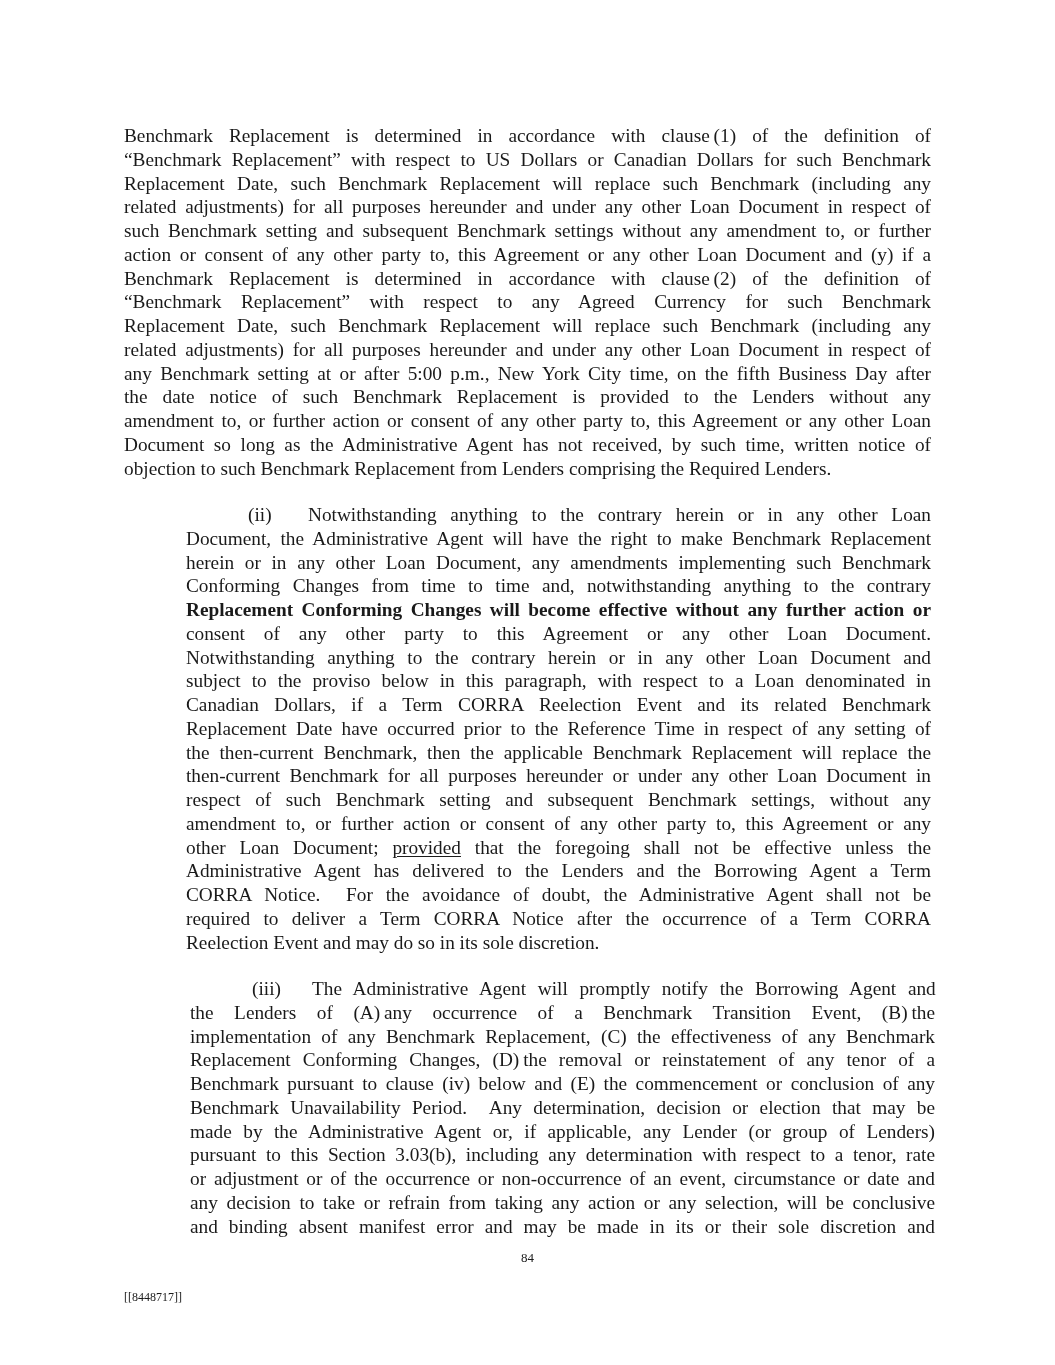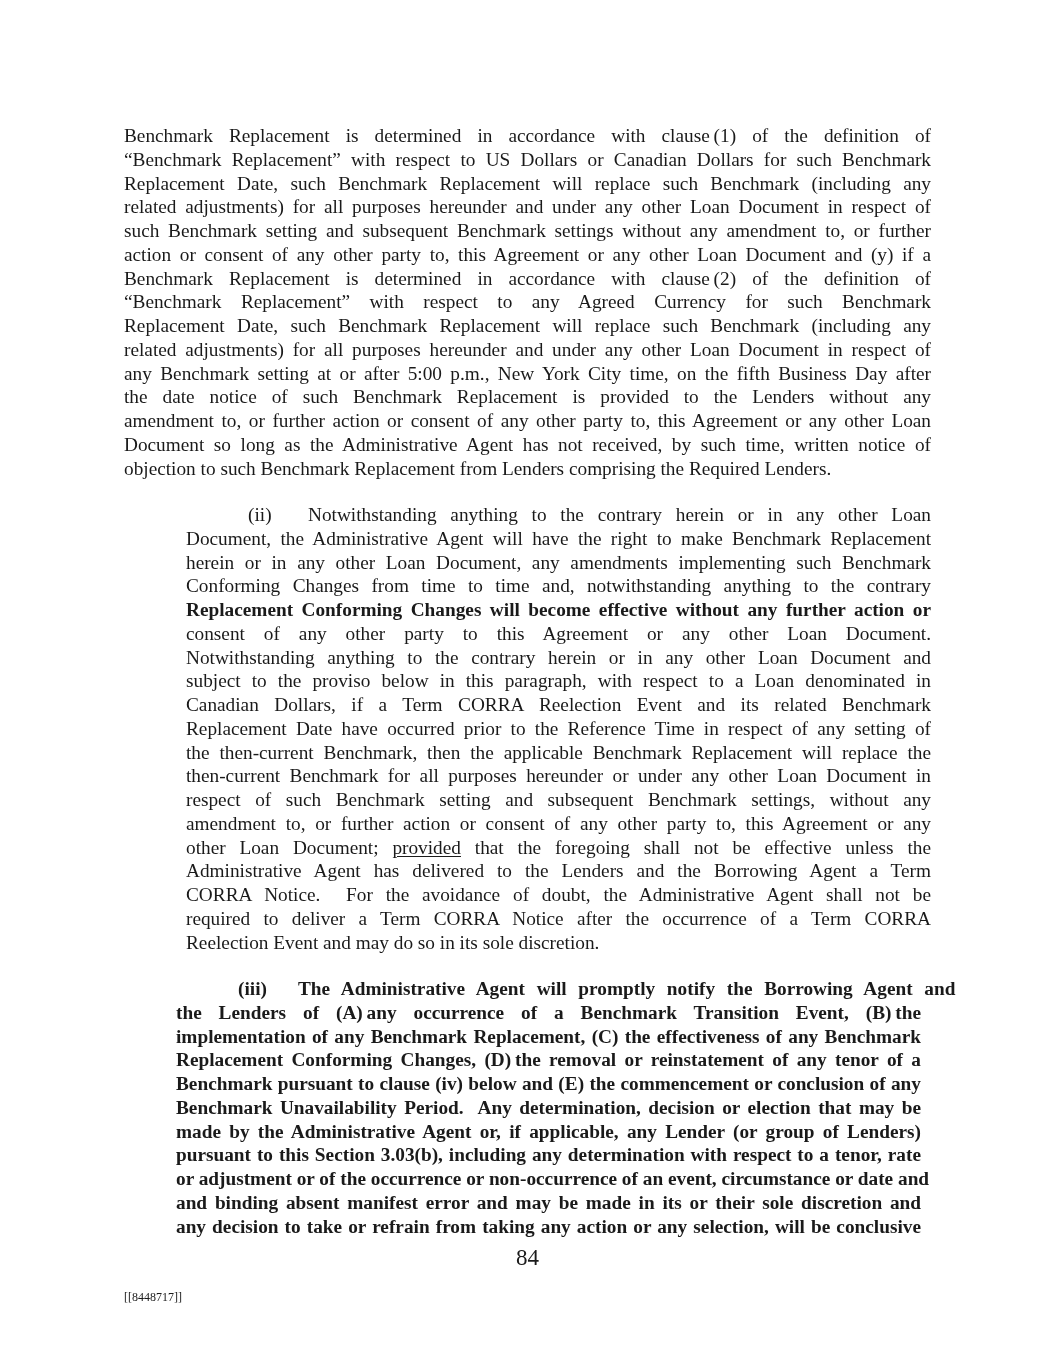--- a/index.html
+++ b/index.html
@@ -11,27 +11,27 @@
       font-size: 19.3px;
     }
     .block { position: absolute; }
     .line {
       height: 23.75px; line-height: 23.75px;
       white-space: nowrap; text-align: justify; text-align-last: justify;
     }
     .line.last { text-align-last: left; }
     .p1 { left: 124px; top: 124px; width: 807px; }
     .p2 { left: 186px; top: 503px; width: 745px; }
-    .p3 { left: 176px; top: 977px; width: 745px; font-weight: bold; }
+    .p3 { left: 190px; top: 977px; width: 745px; }
     .num-label { display: inline-block; width: 60px; text-indent: 0; }
     .indent { display: inline-block; width: 62px; }
     u { text-decoration: underline; text-underline-offset: 2px; }
     .page-number {
       position: absolute; left: 0; width: 1055px; top: 1246px;
-      text-align: center; font-size: 23px; line-height: 24px;
+      text-align: center; font-size: 13px; line-height: 24px;
     }
     .doc-id {
       position: absolute; left: 124px; top: 1291px;
       font-size: 12px; line-height: 12px;
     }
   </style>
 </head>
 <body>
 
 <div class="page">
@@ -87,19 +87,19 @@
       <span class="indent"></span><span class="num-label">(iii)</span><span>The Administrative Agent will promptly notify the Borrowing Agent and</span>
     </div>
     <div class="line" style="white-space: nowrap;">the Lenders of (A) any occurrence of a Benchmark Transition Event, (B) the</div>
     <div class="line" style="white-space: nowrap;">implementation of any Benchmark Replacement, (C) the effectiveness of any Benchmark</div>
     <div class="line" style="white-space: nowrap;">Replacement Conforming Changes, (D) the removal or reinstatement of any tenor of a</div>
     <div class="line" style="white-space: nowrap;">Benchmark pursuant to clause (iv) below and (E) the commencement or conclusion of any</div>
     <div class="line" style="white-space: nowrap;">Benchmark Unavailability Period.&nbsp; Any determination, decision or election that may be</div>
     <div class="line" style="white-space: nowrap;">made by the Administrative Agent or, if applicable, any Lender (or group of Lenders)</div>
     <div class="line" style="white-space: nowrap;">pursuant to this Section 3.03(b), including any determination with respect to a tenor, rate</div>
     <div class="line" style="white-space: nowrap;">or adjustment or of the occurrence or non-occurrence of an event, circumstance or date and</div>
+    <div class="line" style="white-space: nowrap;">any decision to take or refrain from taking any action or any selection, will be conclusive</div>
     <div class="line" style="white-space: nowrap;">and binding absent manifest error and may be made in its or their sole discretion and</div>
-    <div class="line" style="white-space: nowrap;">any decision to take or refrain from taking any action or any selection, will be conclusive</div>
   </div>
 
   <div class="page-number">84</div>
   <div class="doc-id">[[8448717]]</div>
 </div>
 
 </body></html>

